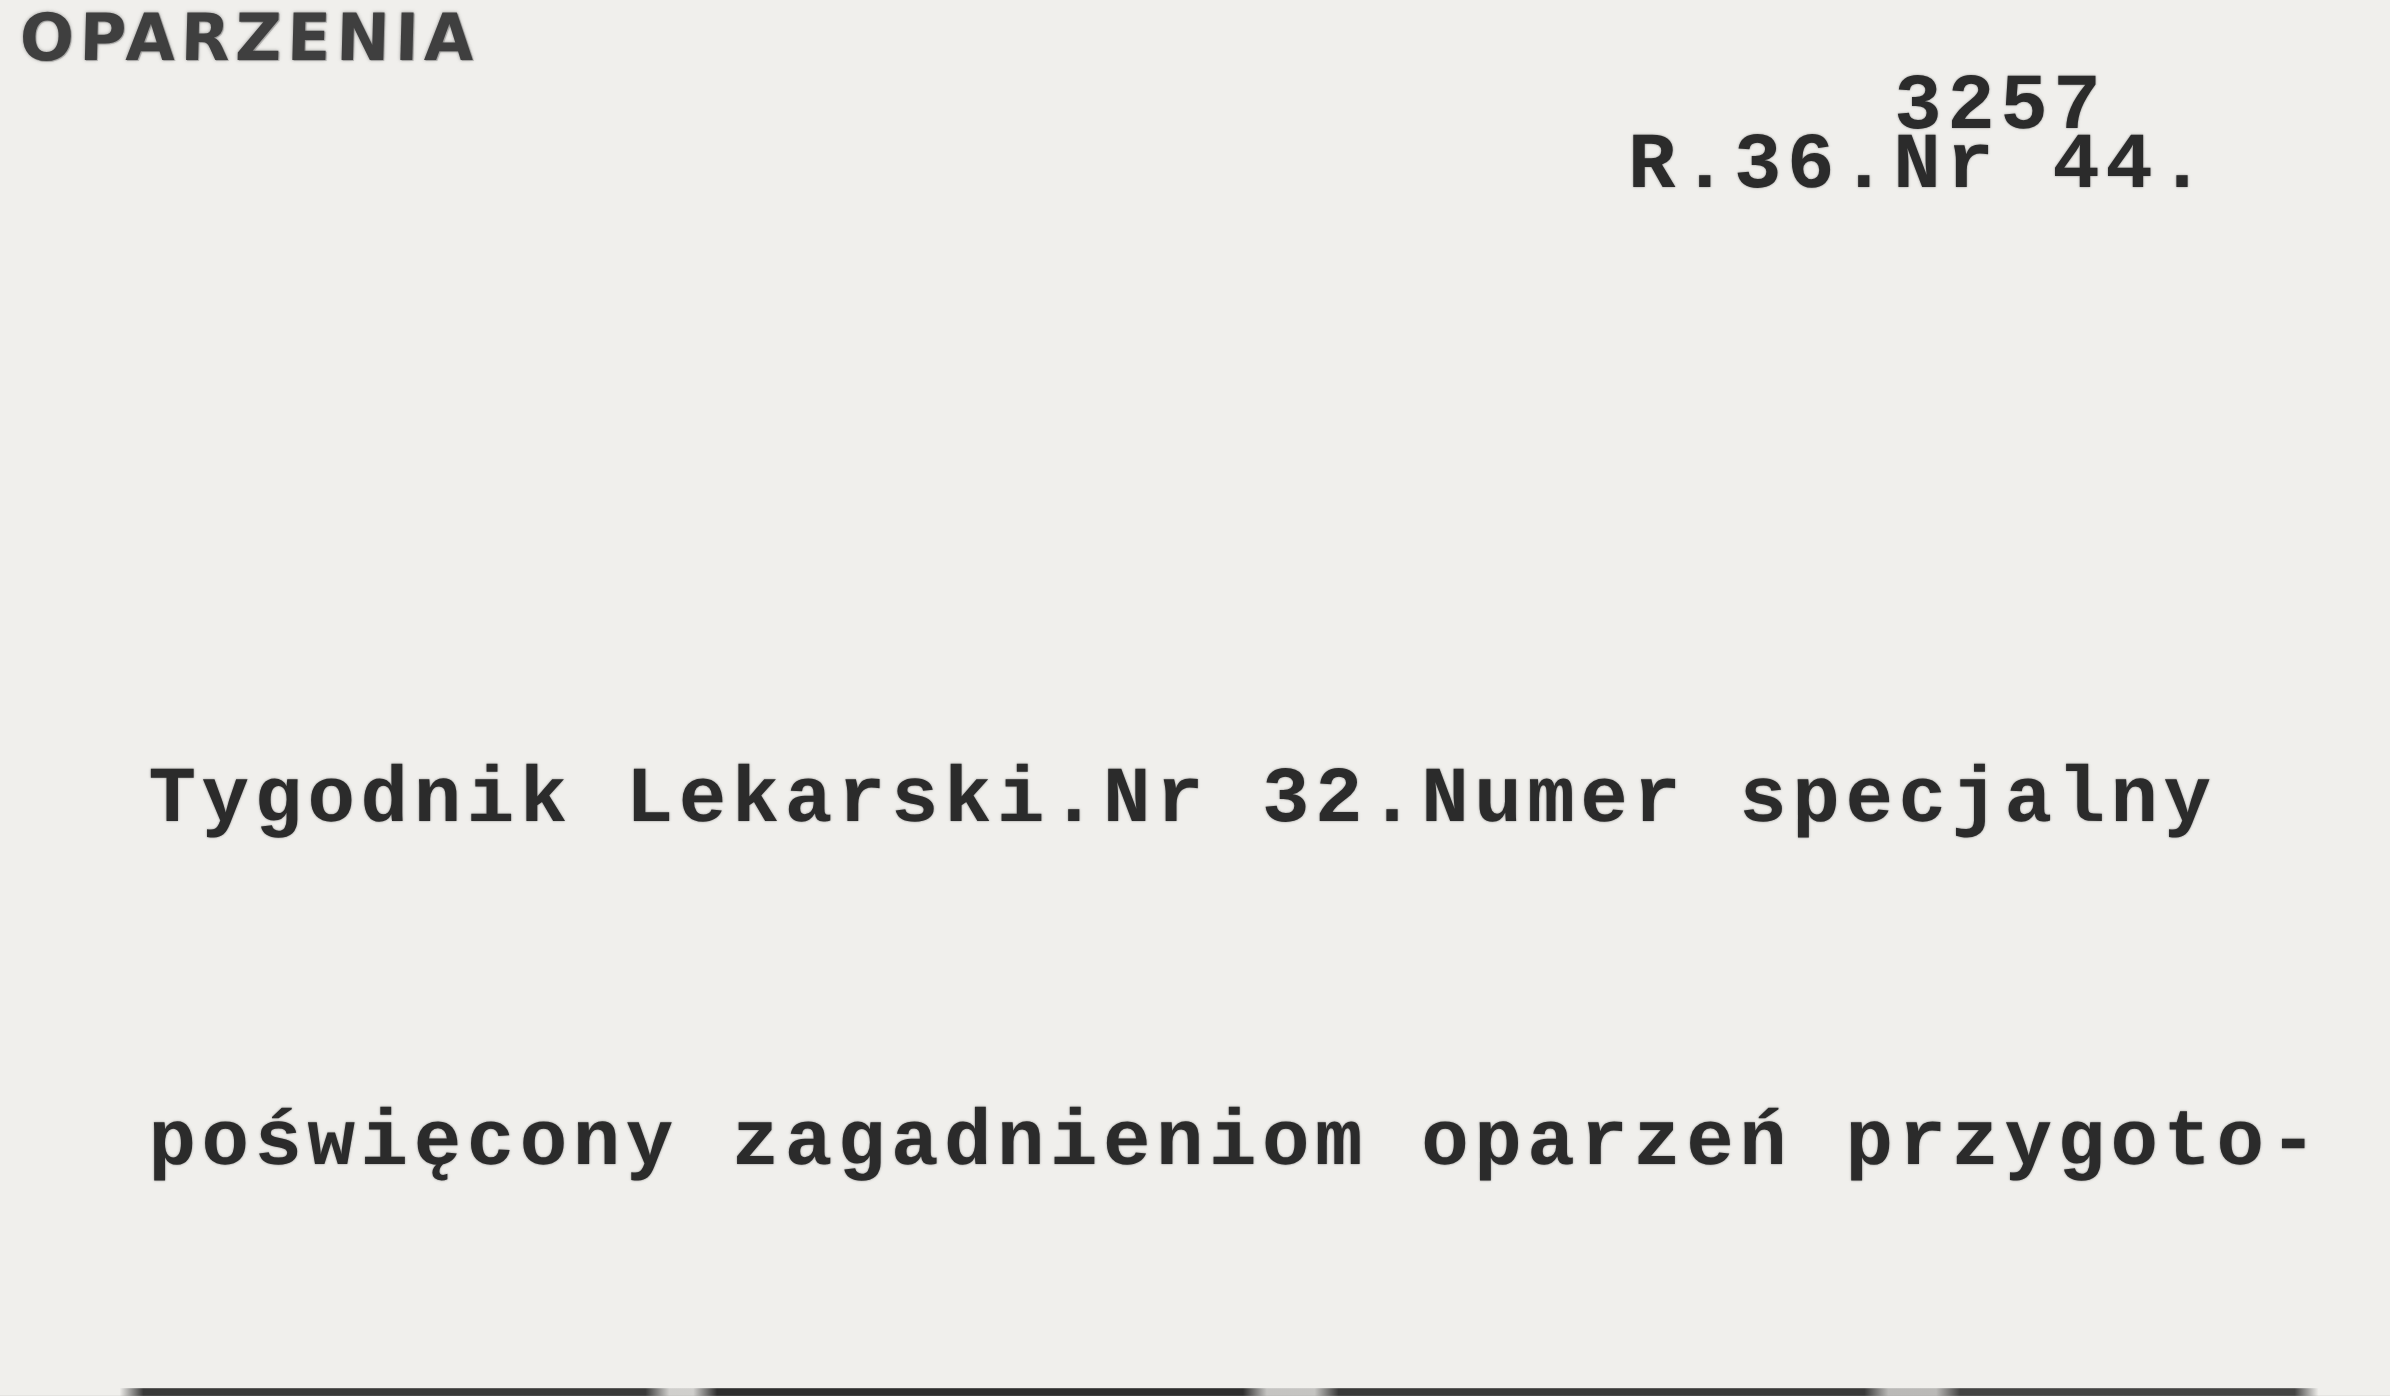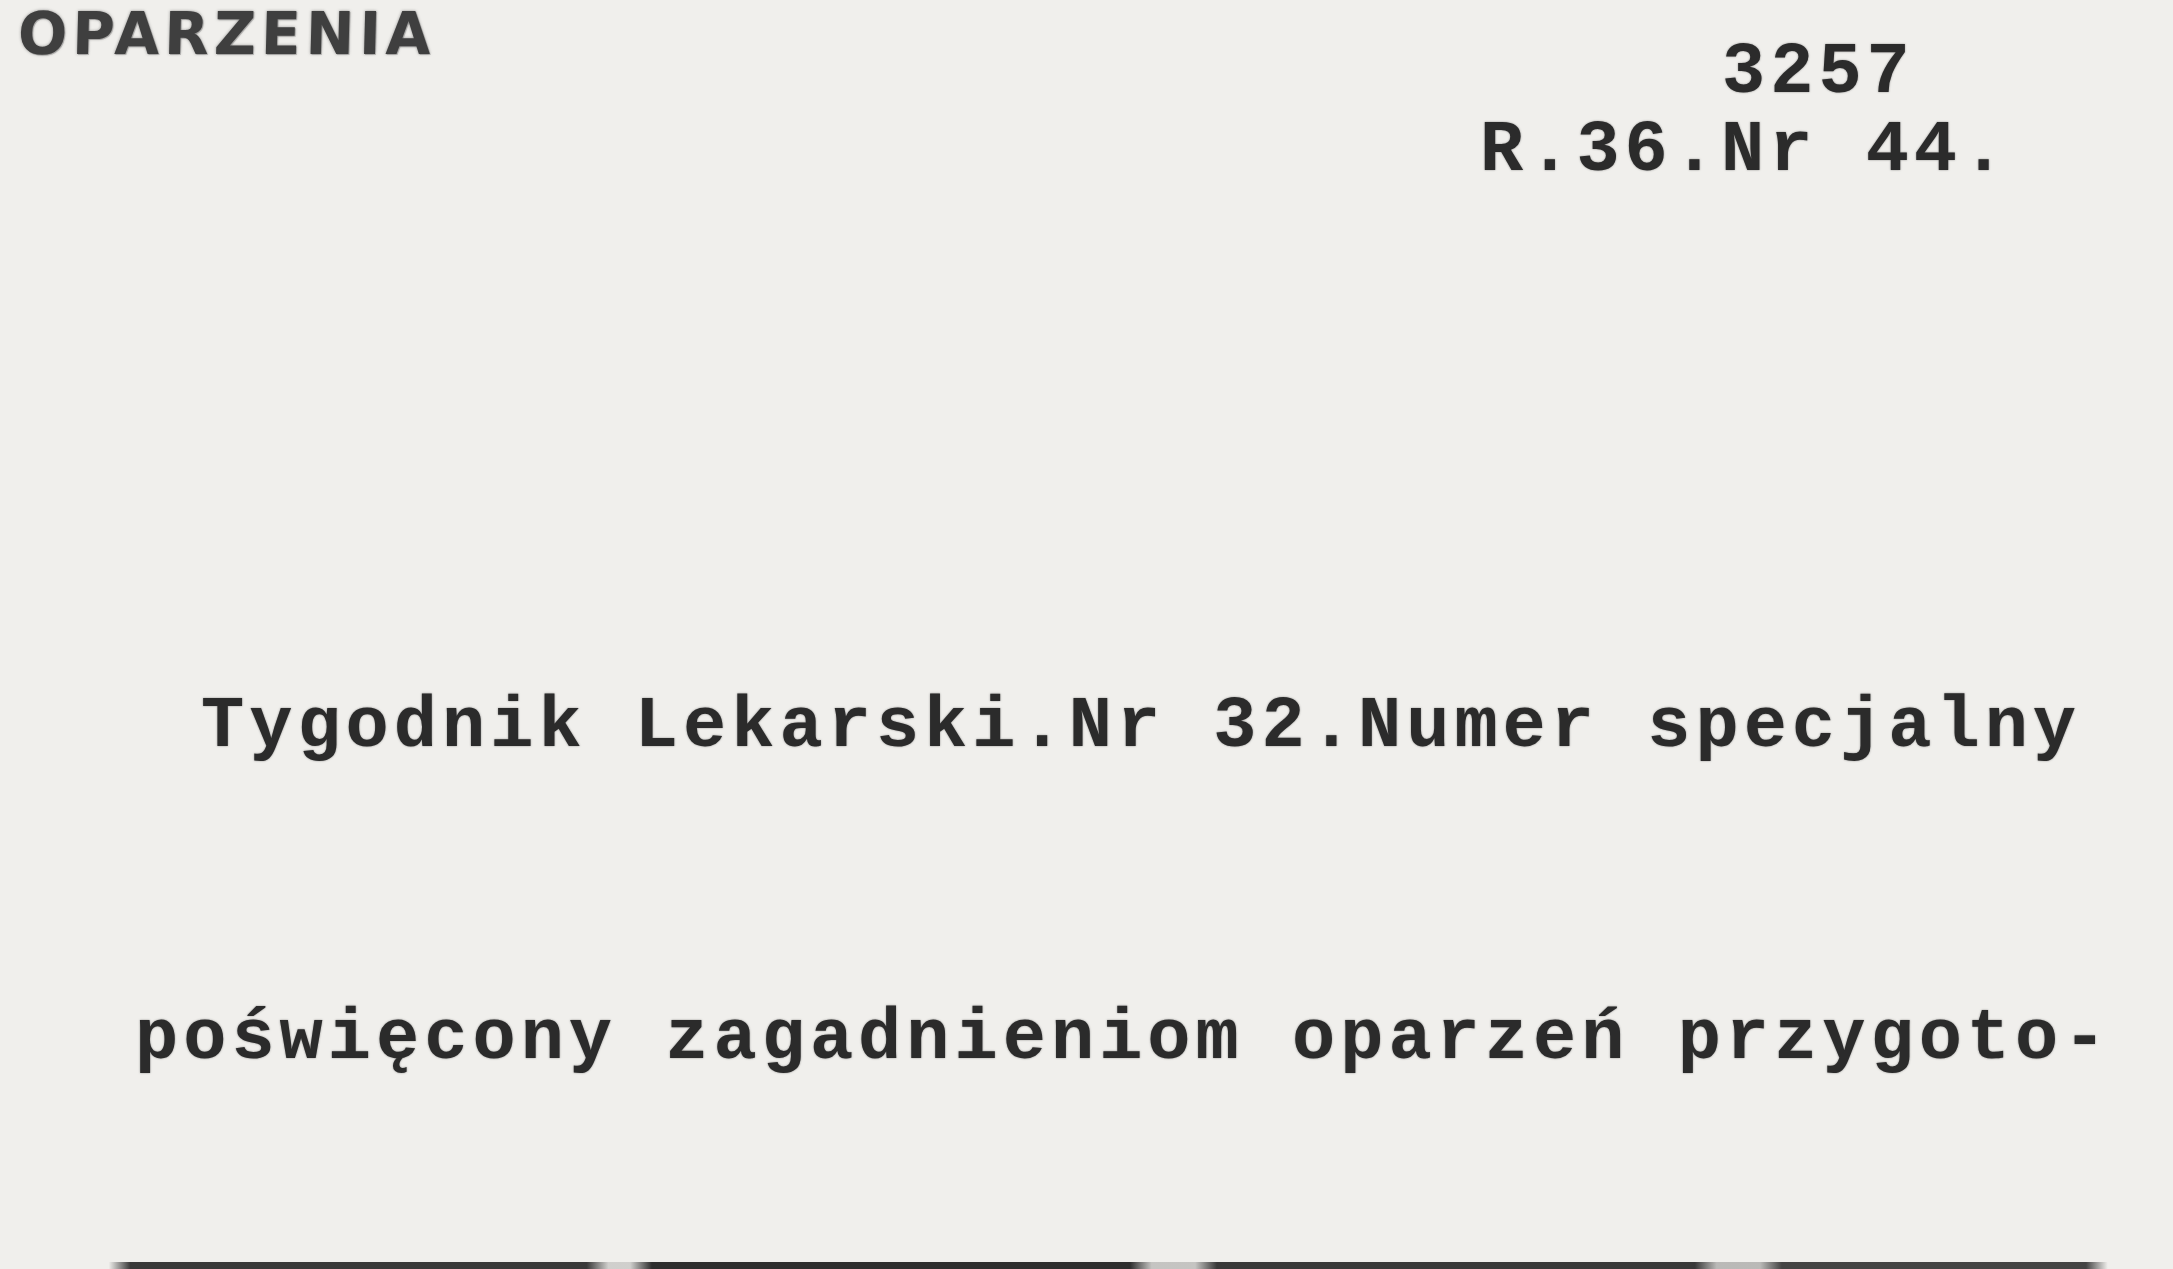--- a/index.html
+++ b/index.html
@@ -40,21 +40,21 @@
 
   .typed {
     font-weight: bold;
     white-space: pre;
     text-shadow: 0 0 2px rgba(46,46,46,.55);
   }
 
   .cat-num {
     position: absolute;
     left: 1722px;
-    top: 34px;
+    top: 58px;
     font-size: 72px;
     letter-spacing: 5px;
     line-height: 78px;
   }
   .vol-ref {
     position: absolute;
     left: 1480px;
     top: 112px;
     font-size: 72px;
     letter-spacing: 5px;
@@ -63,21 +63,21 @@
 
   .body-block {
     position: absolute;
     left: 135px;
     top: 376px;
     font-size: 72px;
     letter-spacing: 5px;
     line-height: 78px;
   }
   .line { white-space: pre; }
-  .indent { margin-left: 66px; }
+  .indent { }
 
   
   .bottom-edge {
     position: absolute;
     left: 0;
     bottom: 0;
     width: 100%;
     height: 7px;
     background: linear-gradient(90deg,
       rgba(20,20,20,0) 0%,  rgba(20,20,20,0) 5%,

